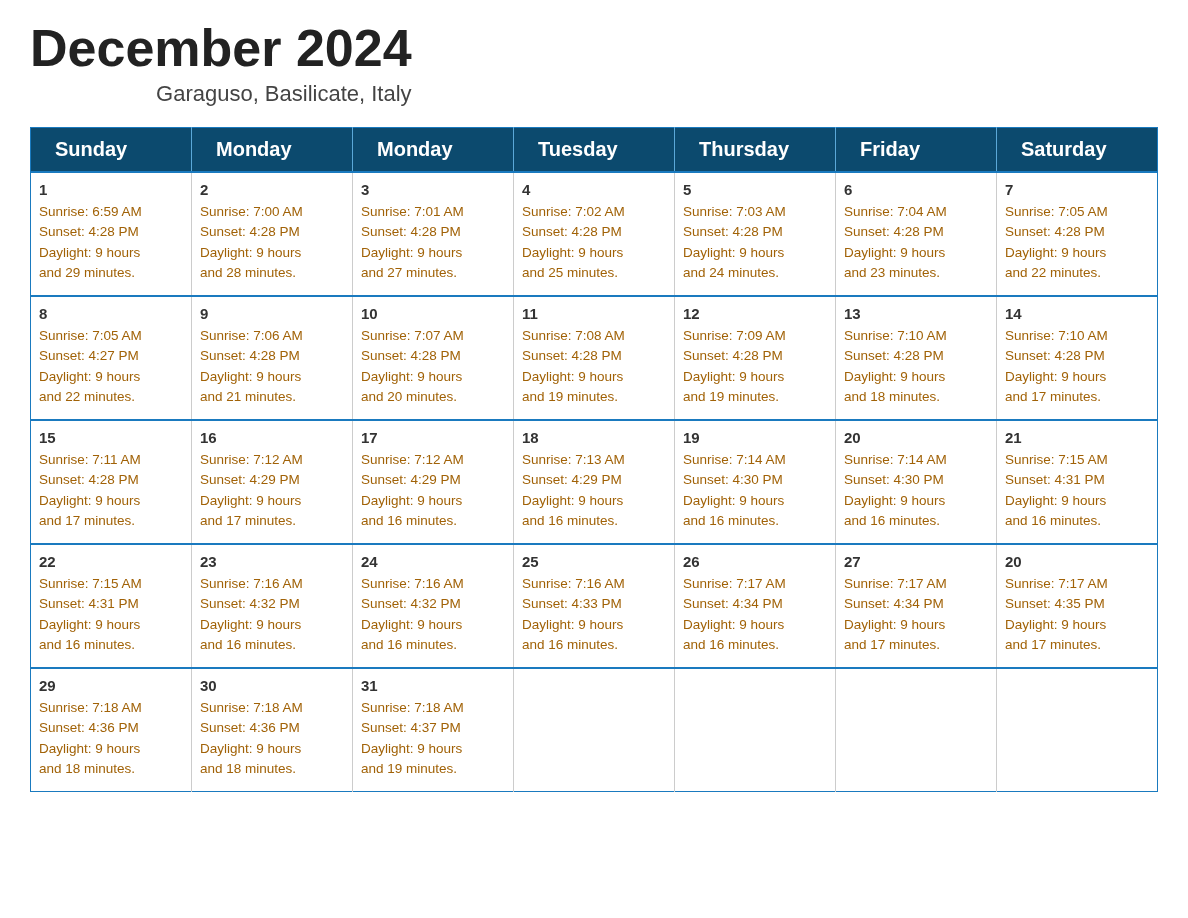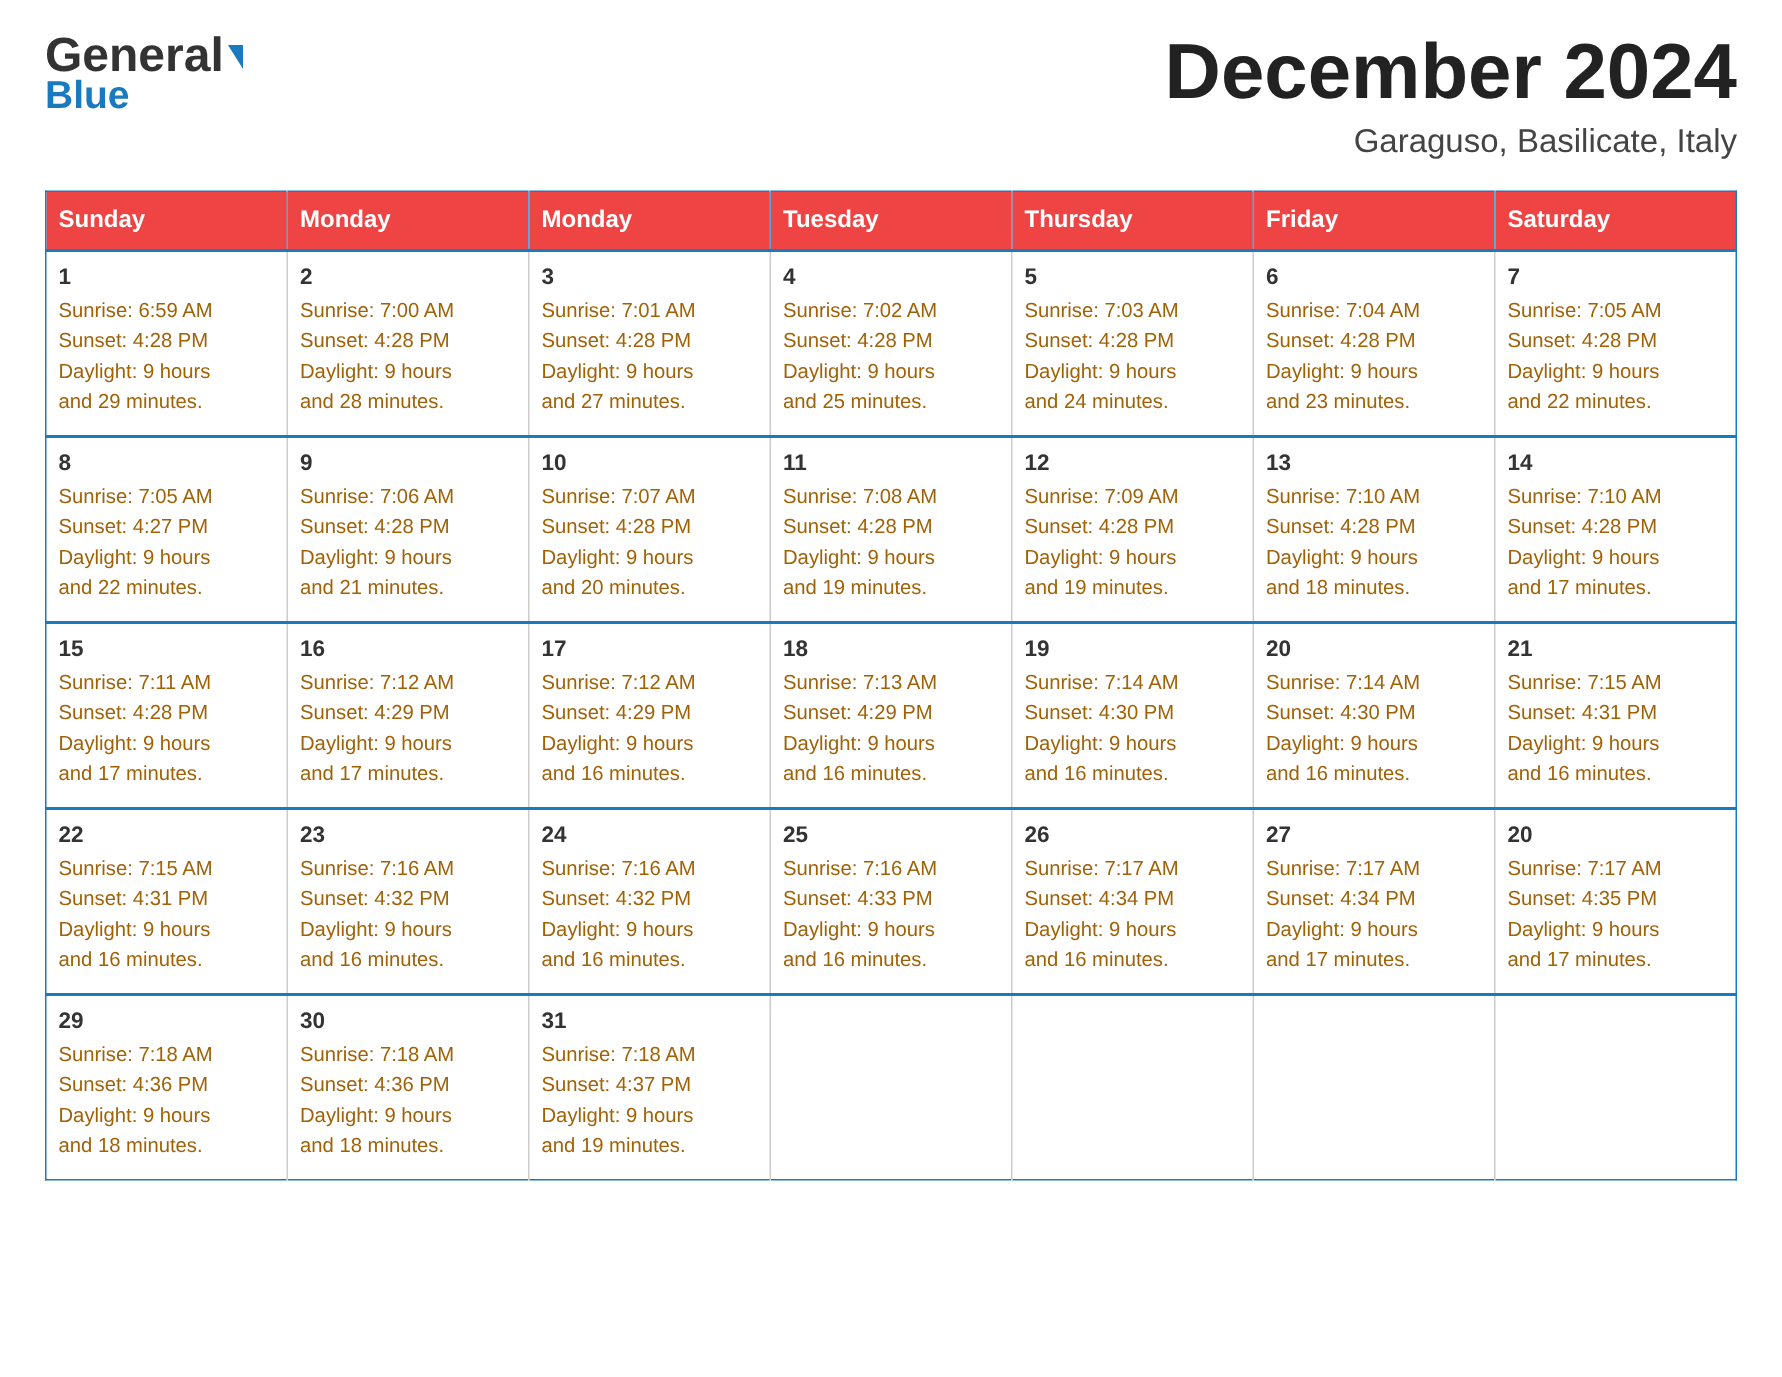--- a/index.html
+++ b/index.html
@@ -34,25 +34,25 @@
       font-size: 22px;
       color: #444;
       margin-top: 4px;
     }
     .calendar {
       width: 100%;
       border-collapse: collapse;
       border: 1px solid #1a7abf;
     }
     .calendar thead th {
-      background-color: #ef4444;
+      background-color: #0c4a6e;
       color: #fff;
-      font-size: 16px;
+      font-size: 20px;
       font-weight: bold;
-      padding: 10px 8px;
+      padding: 10px 24px;
       text-align: left;
       border-right: 1px solid #5ba8d8;
     }
     .calendar thead th:last-child {
       border-right: none;
       margin-top: 39px;
     }
     .calendar tbody tr {
       border-top: 2px solid #1a7abf;
     }
@@ -80,27 +80,20 @@
       color: #a16207;
     }
     .empty-cell {
       background: #fff;
     }
   </style>
 </head>
 <body>
 
 <div class="header">
-  <div class="logo">
-    <div style="display:flex;align-items:center;line-height:1;">
-      <span style="font-size:32px;font-weight:bold;color:#333;">General</span>
-      <span style="display:inline-block;width:0;height:0;border-left:10px solid transparent;border-right:0px solid transparent;border-top:16px solid #1a7abf;margin-left:3px;margin-top:4px;"></span>
-    </div>
-    <div style="color:#1a7abf;font-size:26px;font-weight:bold;margin-top:-4px;">Blue</div>
-  </div>
   <div class="title-area">
     <div class="month-title">December 2024</div>
     <div class="location">Garaguso, Basilicate, Italy</div>
   </div>
 </div>
 
 <table class="calendar">
   <thead>
     <tr>
       <th>Sunday</th>

